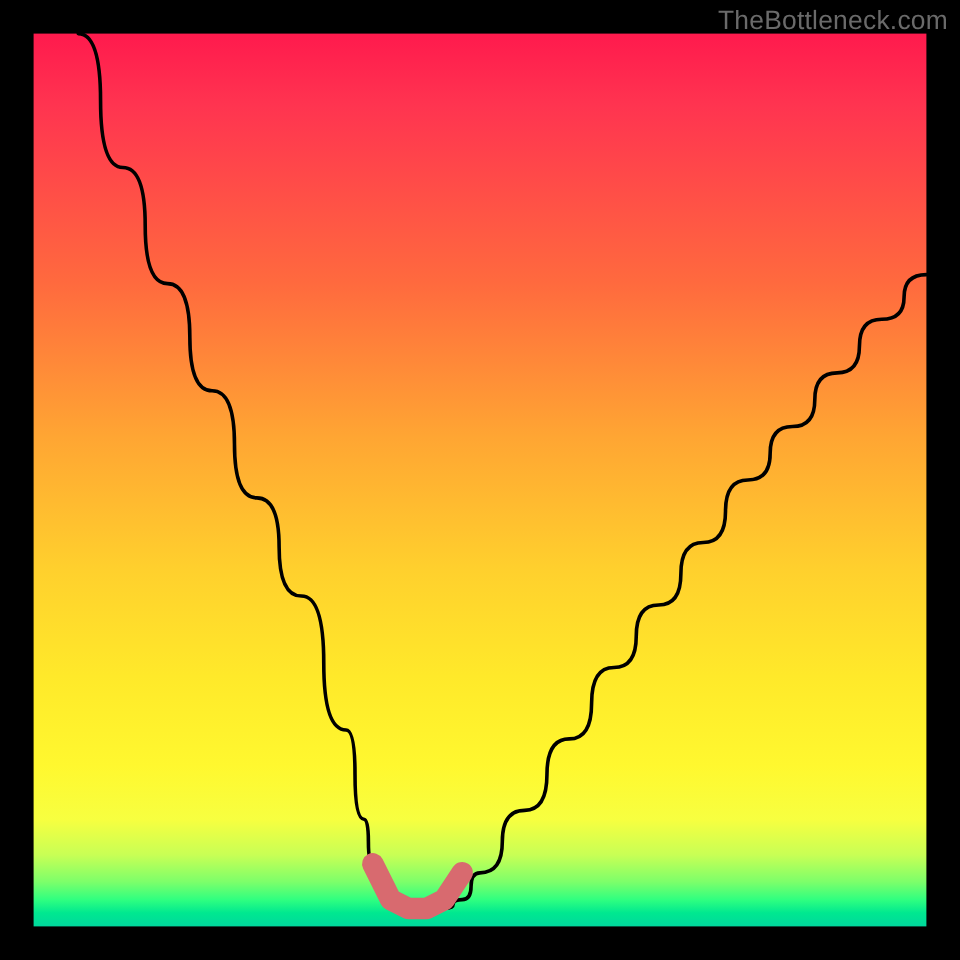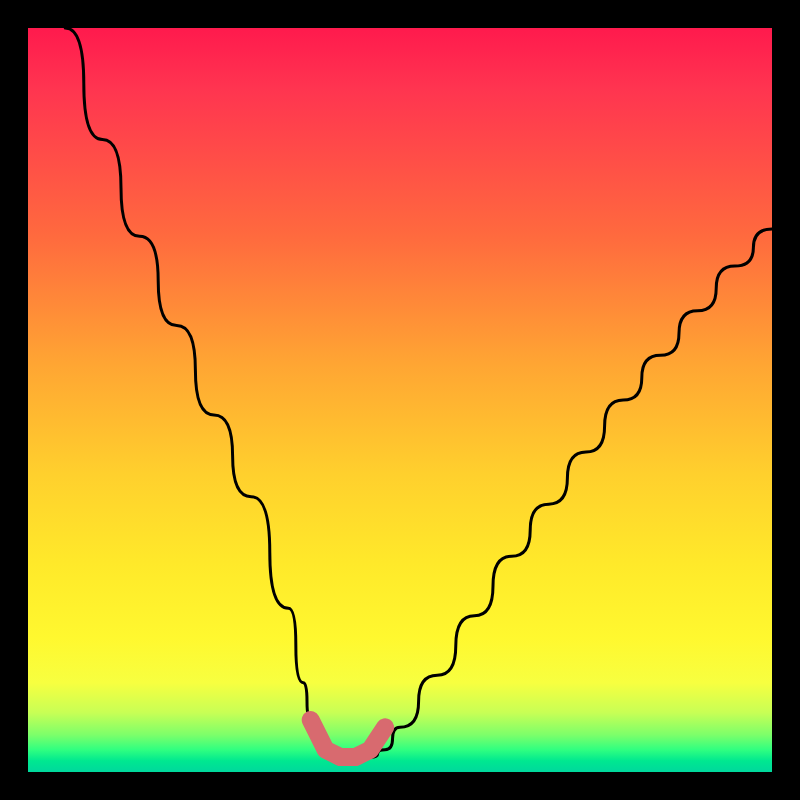--- a/index.html
+++ b/index.html
@@ -66,13 +66,14 @@
 
 <div class="frame">
 
   <div class="plot">
     <svg id="chart-svg" viewBox="0 0 744 744" preserveAspectRatio="none">
         <path d="M 37.2 0 Q 55.800000000000004 0 55.800000000000004 55.80000000000001 Q 55.800000000000004 111.60000000000002 74.4 111.60000000000002 Q 93 111.60000000000002 93 159.96000000000004 Q 93 208.32000000000005 111.6 208.32000000000005 Q 130.2 208.32000000000005 130.2 252.96000000000004 Q 130.2 297.6 148.8 297.6 Q 167.4 297.6 167.4 342.24 Q 167.4 386.88 186 386.88 Q 204.6 386.88 204.6 427.8 Q 204.6 468.72 223.2 468.72 Q 241.79999999999998 468.72 241.79999999999998 524.52 Q 241.79999999999998 580.3199999999999 260.4 580.3199999999999 Q 267.84 580.3199999999999 267.84 617.52 Q 267.84 654.72 275.28 654.72 Q 279 654.72 279 673.3199999999999 Q 279 691.92 282.72 691.92 Q 290.16 691.92 290.16 706.8 Q 290.16 721.68 297.6 721.68 Q 305.03999999999996 721.68 305.03999999999996 725.4 Q 305.03999999999996 729.12 312.47999999999996 729.12 Q 319.91999999999996 729.12 319.91999999999996 729.12 Q 319.91999999999996 729.12 327.36 729.12 Q 334.8 729.12 334.8 729.12 Q 334.8 729.12 342.24 729.12 Q 349.68 729.12 349.68 725.4 Q 349.68 721.68 357.12 721.68 Q 364.56 721.68 364.56 710.52 Q 364.56 699.36 372 699.36 Q 390.6 699.36 390.6 673.3199999999999 Q 390.6 647.28 409.20000000000005 647.28 Q 427.8 647.28 427.8 617.52 Q 427.8 587.76 446.4 587.76 Q 465 587.76 465 558 Q 465 528.24 483.6 528.24 Q 502.2 528.24 502.2 502.20000000000005 Q 502.2 476.16 520.8 476.16 Q 539.4 476.16 539.4 450.12 Q 539.4 424.08 558 424.08 Q 576.6 424.08 576.6 398.03999999999996 Q 576.6 372 595.2 372 Q 613.8 372 613.8 349.67999999999995 Q 613.8 327.35999999999996 632.4 327.35999999999996 Q 651 327.35999999999996 651 305.03999999999996 Q 651 282.72 669.6 282.72 Q 688.2 282.72 688.2 260.4 Q 688.2 238.07999999999998 706.8 238.07999999999998 Q 725.4 238.07999999999998 725.4 219.48 Q 725.4 200.88 744 200.88" fill="none" stroke="#000000" stroke-width="3" stroke-linecap="round"></path>
         <path d="M 282.72 691.92 L 297.6 721.68 L 312.47999999999996 729.12 L 327.36 729.12 L 342.24 721.68 L 357.12 699.36" fill="none" stroke="#d86a6f" stroke-width="18" stroke-linecap="round" stroke-linejoin="round"></path>
       </svg>
   </div>
 
+  <div class="watermark">TheBottleneck.com</div>
 </div>
 
 </body></html>

